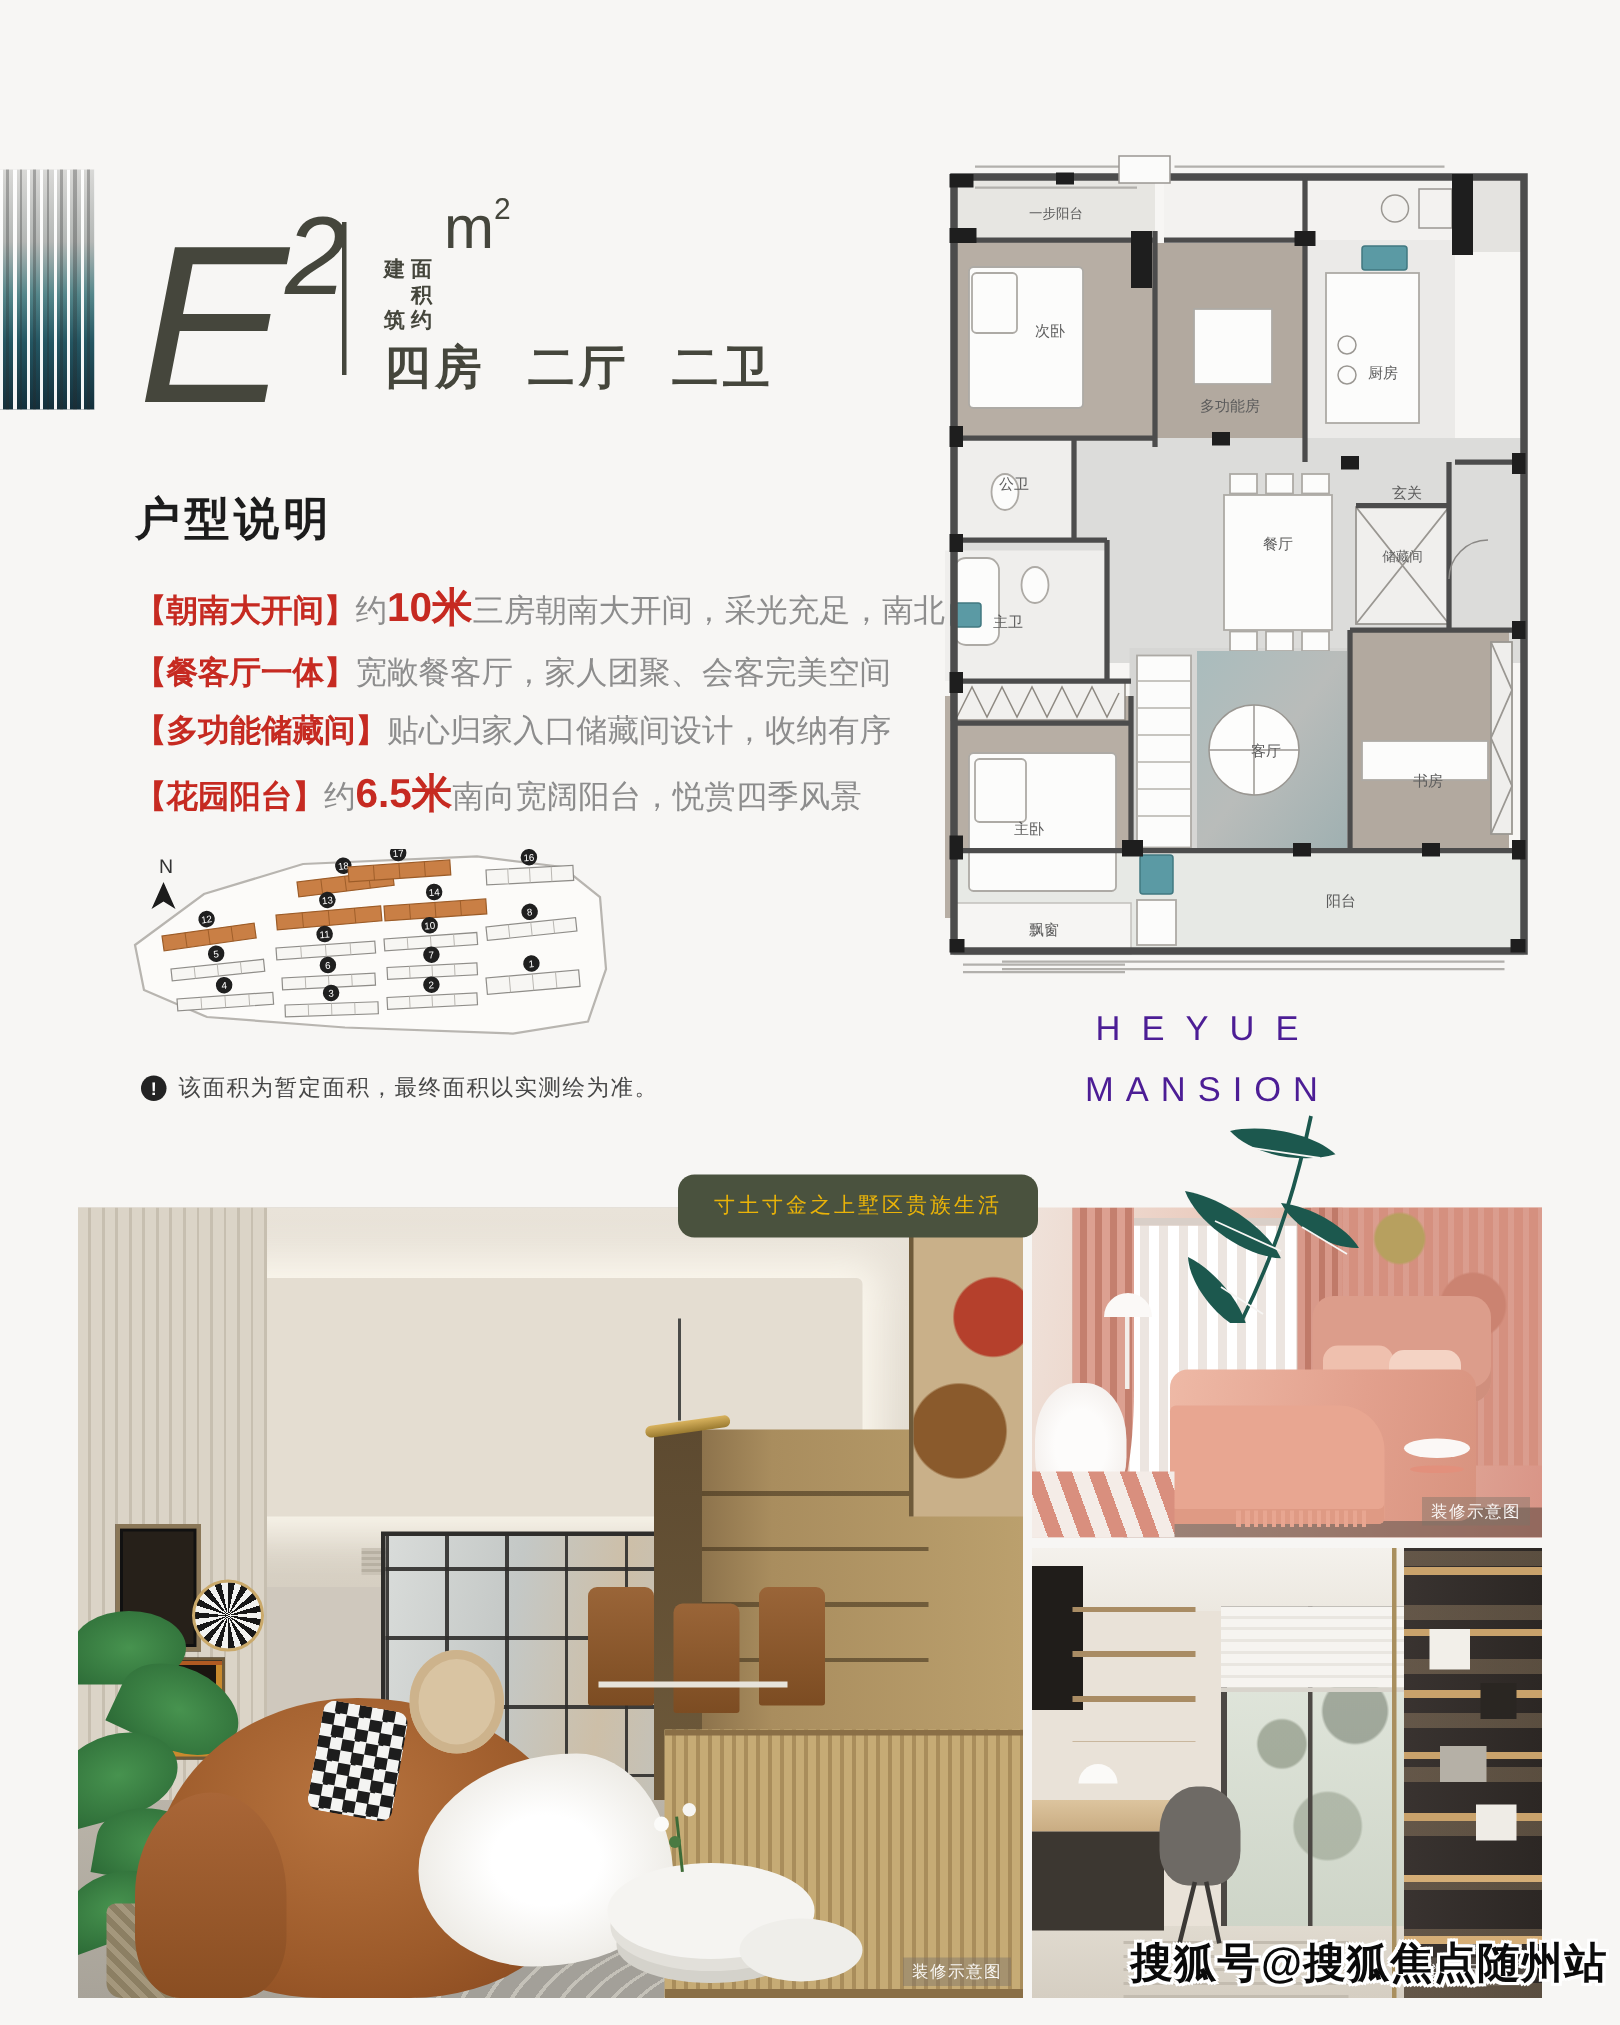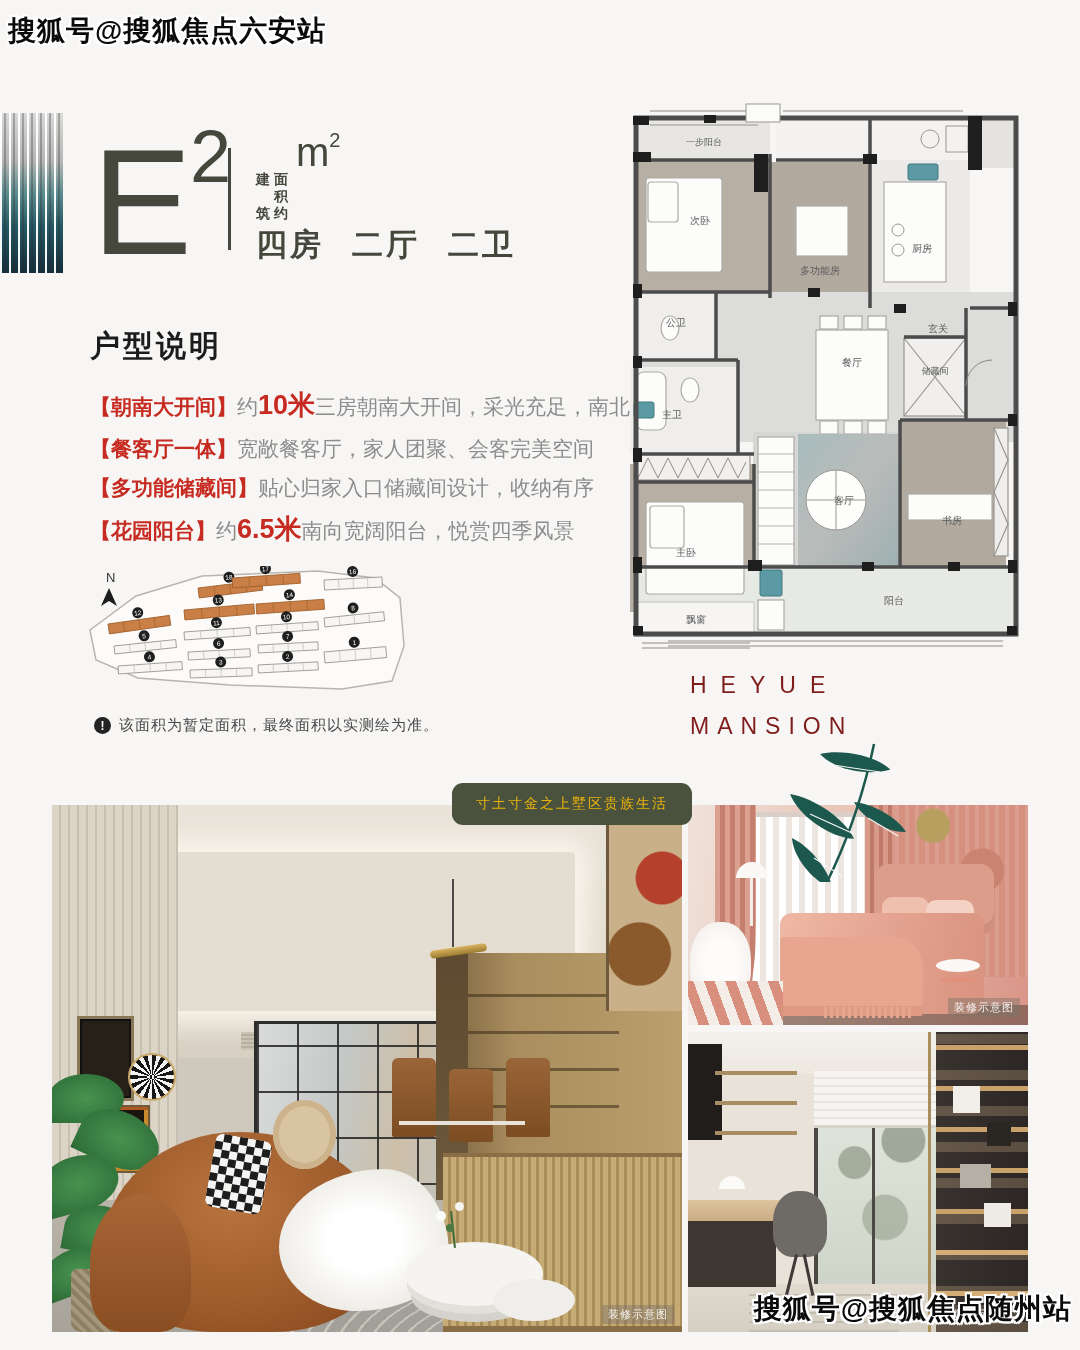--- a/index.html
+++ b/index.html
@@ -23,21 +23,21 @@
   
   .fluted {
     left:0; top:113px; width:63px; height:160px;
     background:
       repeating-linear-gradient(90deg, rgba(255,255,255,.95) 0 2px, rgba(255,255,255,0) 2px 4px,
         rgba(40,40,40,.30) 4px 6px, rgba(255,255,255,0) 6px 9px),
       linear-gradient(#d9d9d7 0%, #b4b7b5 30%, #55878b 52%, #245662 72%, #132f3b 100%);
   }
 
   
-  .unit { left:92px; top:120px; color:#45463c; line-height:1; }
+  .unit { left:92px; top:134px; color:#45463c; line-height:1;font-style:italic; }
   .unit .letter { font-size:150px; font-weight:500; letter-spacing:-4px; }
   .unit .expo { font-size:74px; font-weight:400; vertical-align:72px; margin-left:2px; }
   .hdr-divider { left:228px; top:148px; width:3px; height:102px; background:#45463c; }
   .area-cols { left:256px; top:172px; display:flex; gap:4px; color:#45463c; }
   .area-cols .col { display:flex; flex-direction:column; justify-content:space-between; height:48px;
                     font-size:14px; font-weight:bold; line-height:1; }
   .area-value { left:292px; top:130px; color:#45463c; font-size:122px; line-height:1;
                 letter-spacing:-5px; display:flex; align-items:flex-end; }
   .area-value .unit-m { font-size:40px; letter-spacing:0; margin-left:4px; line-height:1.1; }
   .area-value .unit-sup { font-size:20px; letter-spacing:0; vertical-align:top; line-height:1;
@@ -60,21 +60,21 @@
   .note { left:94px; top:716px; display:flex; align-items:center; gap:8px; }
   .note .icon { width:17px; height:17px; border-radius:50%; background:#232323; color:#fff;
                 font-size:12px; font-weight:bold; display:flex; align-items:center; justify-content:center; }
   .note .txt { font-size:15px; color:#474747; letter-spacing:1px; }
 
   
   .floorplan { left:608px; top:102px; }
   .floorplan text { font-family:"Liberation Sans", sans-serif; fill:#5c5c5c; }
 
   
-  .brand { left:690px; top:672px; width:230px; text-align:left; color:#7f1d1d; }
+  .brand { left:690px; top:672px; width:230px; text-align:center; color:#4c1d95; }
   .brand .l1 { font-size:23px; letter-spacing:14px; margin-bottom:14px; }
   .brand .l2 { font-size:23px; letter-spacing:8px; }
 
   
   .badge { left:452px; top:783px; z-index:6; background:#4a523e; color:#eab308;
            font-size:14px; letter-spacing:2px; padding:12px 24px;border-radius:11px; }
 
   
   .photo { position:absolute; overflow:hidden; z-index:1; }
   .chip { position:absolute; right:8px; bottom:8px; font-size:11px; color:rgba(255,255,255,.92);
@@ -217,21 +217,20 @@
     background:repeating-linear-gradient(0deg,#c3bcb0 0 2px, transparent 2px 9px); }
 
   
   .bamboo { left:762px; top:742px; z-index:7; }
 </style>
 </head>
 <body>
 
 <div class="page">
 
-  <div class="wm wm-top">搜狐号@搜狐焦点六安站</div>
   <div class="wm wm-bottom">搜狐号@搜狐焦点随州站</div>
 
   <div class="abs fluted"></div>
 
   <div class="abs unit">
     <span class="letter">E</span><span class="expo">2</span>
   </div>
   <div class="abs hdr-divider"></div>
   <div class="abs area-cols">
     <div class="col">

